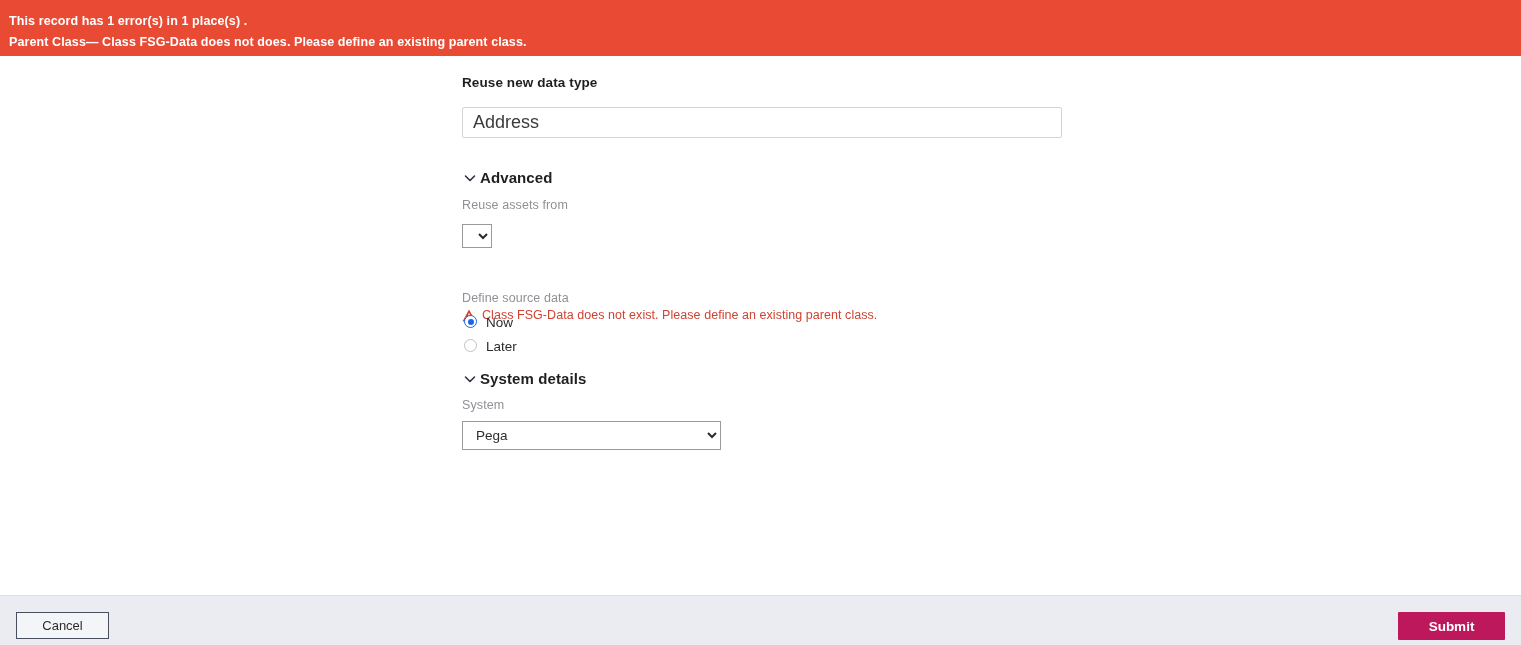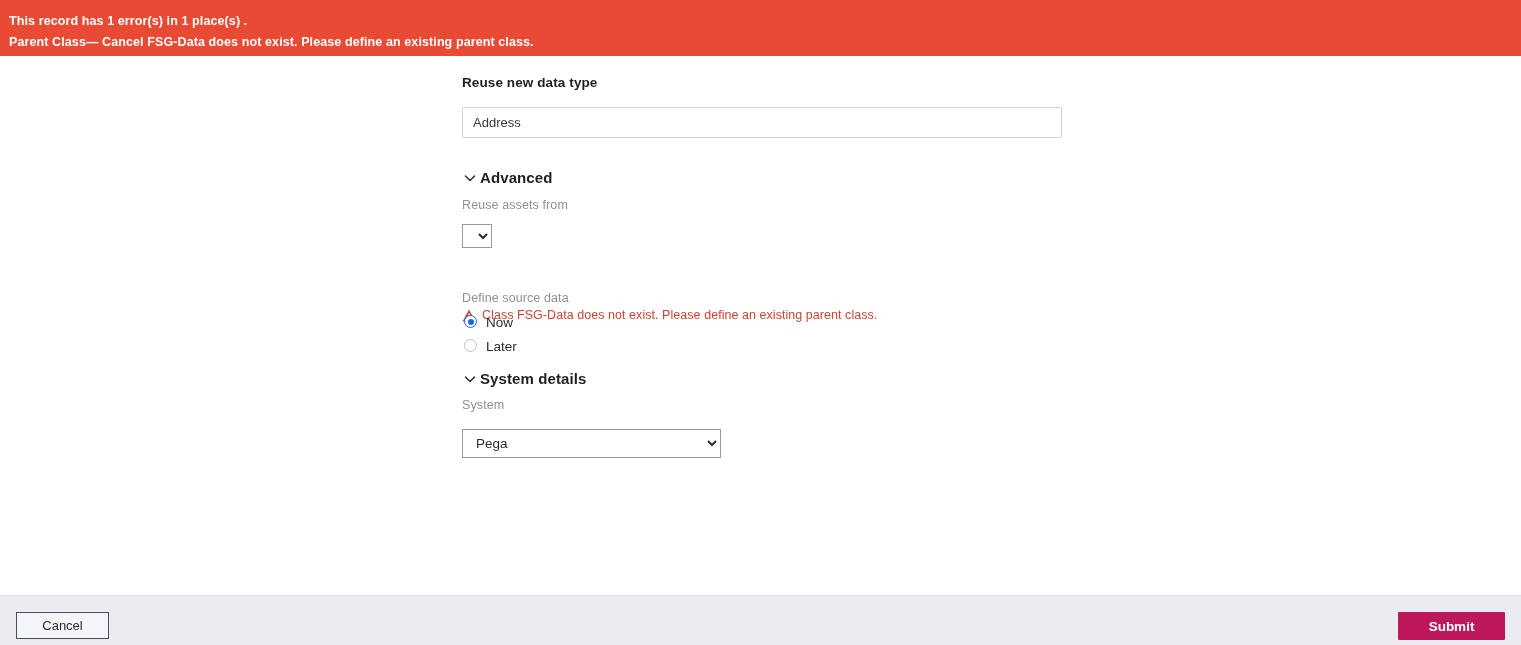--- a/index.html
+++ b/index.html
@@ -62,21 +62,21 @@
     left: 462px;
     top: 51px;
     width: 600px;
     height: 31px;
     box-sizing: border-box;
     border: 1px solid #d2d4d8;
     border-radius: 2px;
     background: #ffffff;
     padding: 0 10px;
     font-family: "Liberation Sans", sans-serif;
-    font-size: 13px;
+    font-size: 18px;
     color: #3b3b3b;
     outline: none;
   }
 
   
   .section-header {
     position: absolute;
     display: flex;
     align-items: center;
     gap: 2px;
@@ -186,21 +186,20 @@
     top: 365px;
     width: 259px;
     height: 29px;
     box-sizing: border-box;
     font-family: "Liberation Sans", sans-serif;
     font-size: 13.5px;
     border: 1px solid #9a9a9a;
     background: #ffffff;
     color: #2c2c2c;
     padding: 0 0 0 9px;
-    margin-top: 8px;
   }
 
   
   .footer {
     position: absolute;
     left: 0;
     top: 595px;
     width: 1521px;
     height: 50px;
     background: #eaecf1;
@@ -239,21 +238,21 @@
     color: #ffffff;
     cursor: pointer;
     padding: 0;
   }
 </style>
 </head>
 <body>
 
 <div class="error-banner">
   <div class="error-banner-line">This record has 1 error(s) in 1 place(s) .</div>
-  <div class="error-banner-line">Parent Class— Cancel FSG-Data does not exist. Please define an existing parent class.</div>
+  <div class="error-banner-line">Parent Class— Class FSG-Data does not does. Please define an existing parent class.</div>
 </div>
 
 <div class="form-area">
 
   <div class="page-title">Reuse new data type</div>
 
   <input class="name-input" type="text" value="Address" style="">
 
   <div class="section-header" id="sec-advanced">
     <span class="chev">

